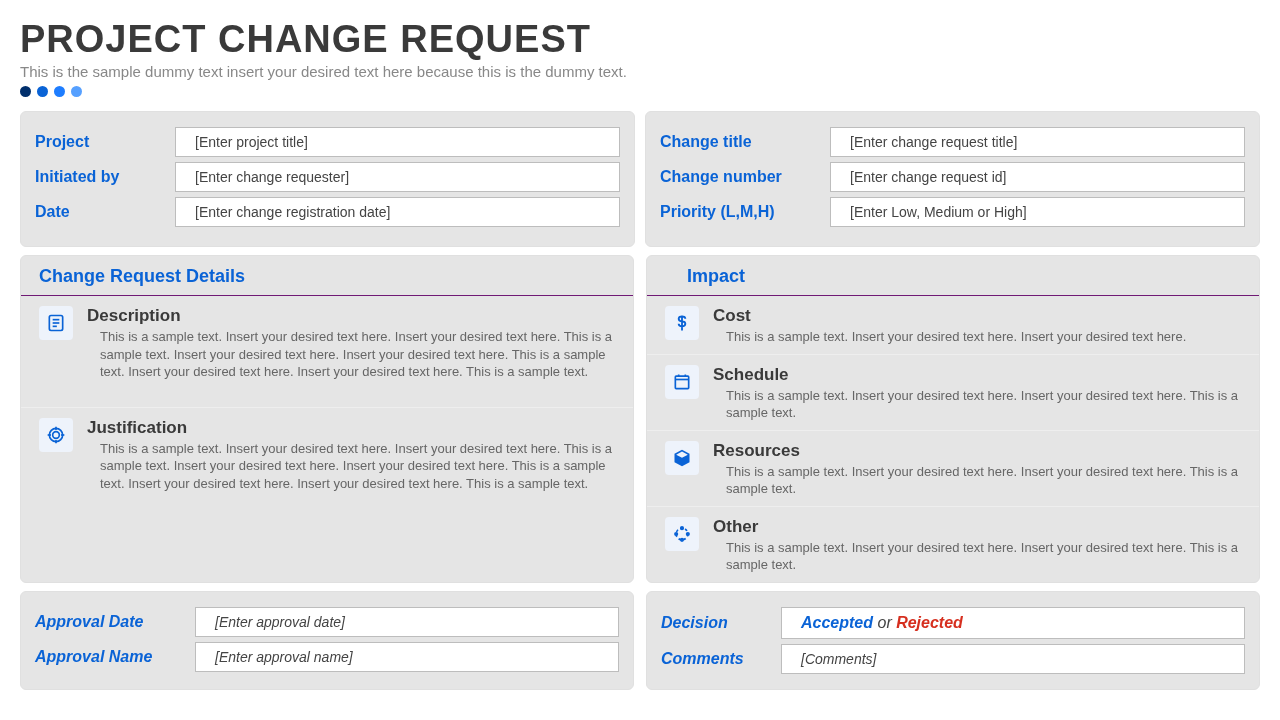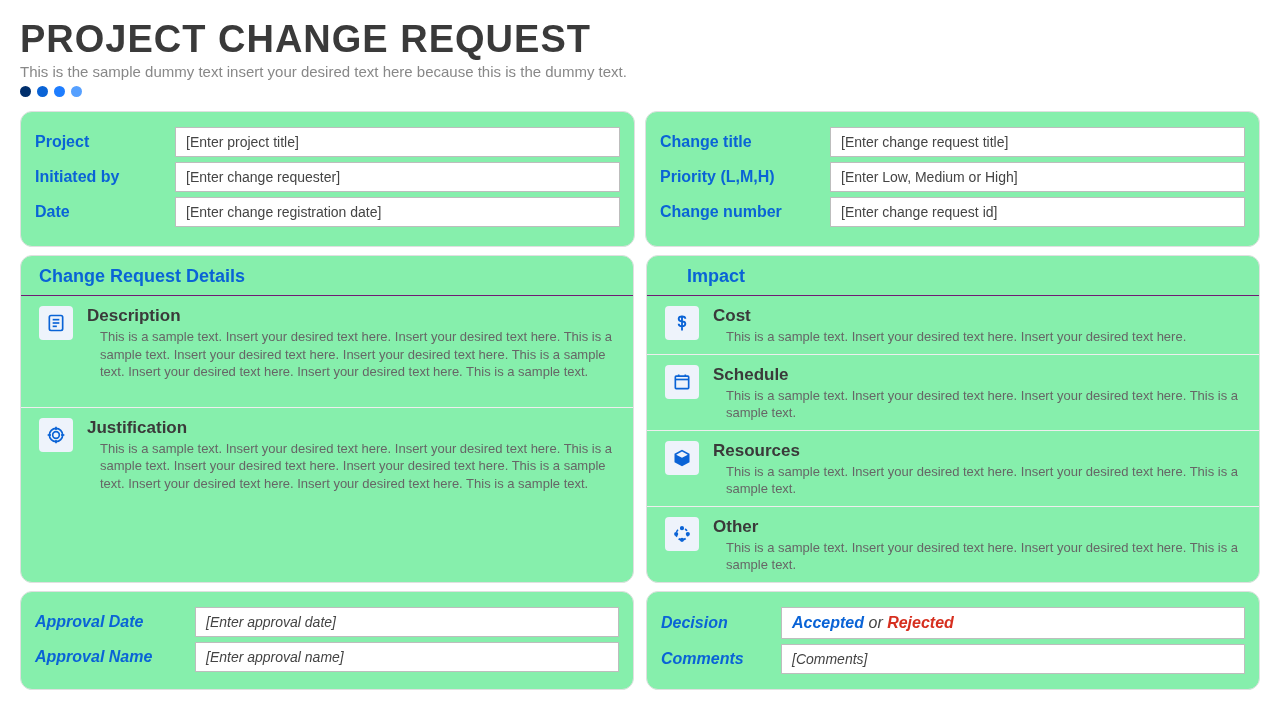--- a/index.html
+++ b/index.html
@@ -27,22 +27,22 @@
   .dots {
     margin-top: 6px;
     display: flex;
     gap: 6px;
   }
   .dot {
     width: 11px; height: 11px; border-radius: 50%;
   }
   .card {
     border: 1px solid #e0e0e0;
-    border-radius: 12px;
-    background: #86efac;
+    border-radius: 6px;
+    background: #e5e5e5;
   }
   
   .top-forms {
     display: flex;
     gap: 10px;
     margin-top: 14px;
   }
   .form-panel {
     flex: 1;
     padding: 10px 14px 14px 14px;
@@ -55,21 +55,21 @@
   }
   .form-label {
     width: 130px;
     color: #0a63d6;
     font-weight: 700;
     font-size: 16px;
   }
   .form-field {
     flex: 1;
     border: 1px solid #bdbdbd;
-    padding: 6px 10px;
+    padding: 6px 19px;
     font-size: 14px;
     color: #444;
     background: #fff;
   }
   
   .mid {
     display: flex;
     gap: 12px;
     margin-top: 8px;
   }
@@ -148,26 +148,26 @@
       <div class="form-label">Date</div>
       <div class="form-field">[Enter change registration date]</div>
     </div>
   </div>
   <div class="card form-panel">
     <div class="form-row">
       <div class="form-label" style="width:160px">Change title</div>
       <div class="form-field">[Enter change request title]</div>
     </div>
     <div class="form-row">
+      <div class="form-label" style="width:160px">Change  number</div>
+      <div class="form-field">[Enter change request id]</div>
+    </div>
+    <div class="form-row">
       <div class="form-label" style="width:160px">Priority (L,M,H)</div>
       <div class="form-field">[Enter Low, Medium or High]</div>
-    </div>
-    <div class="form-row">
-      <div class="form-label" style="width:160px">Change  number</div>
-      <div class="form-field">[Enter change request id]</div>
     </div>
   </div>
 </div>
 
 <div class="mid">
 
   <div class="card panel">
     <div class="panel-head">Change Request Details</div>
 
     <div class="section-item">

